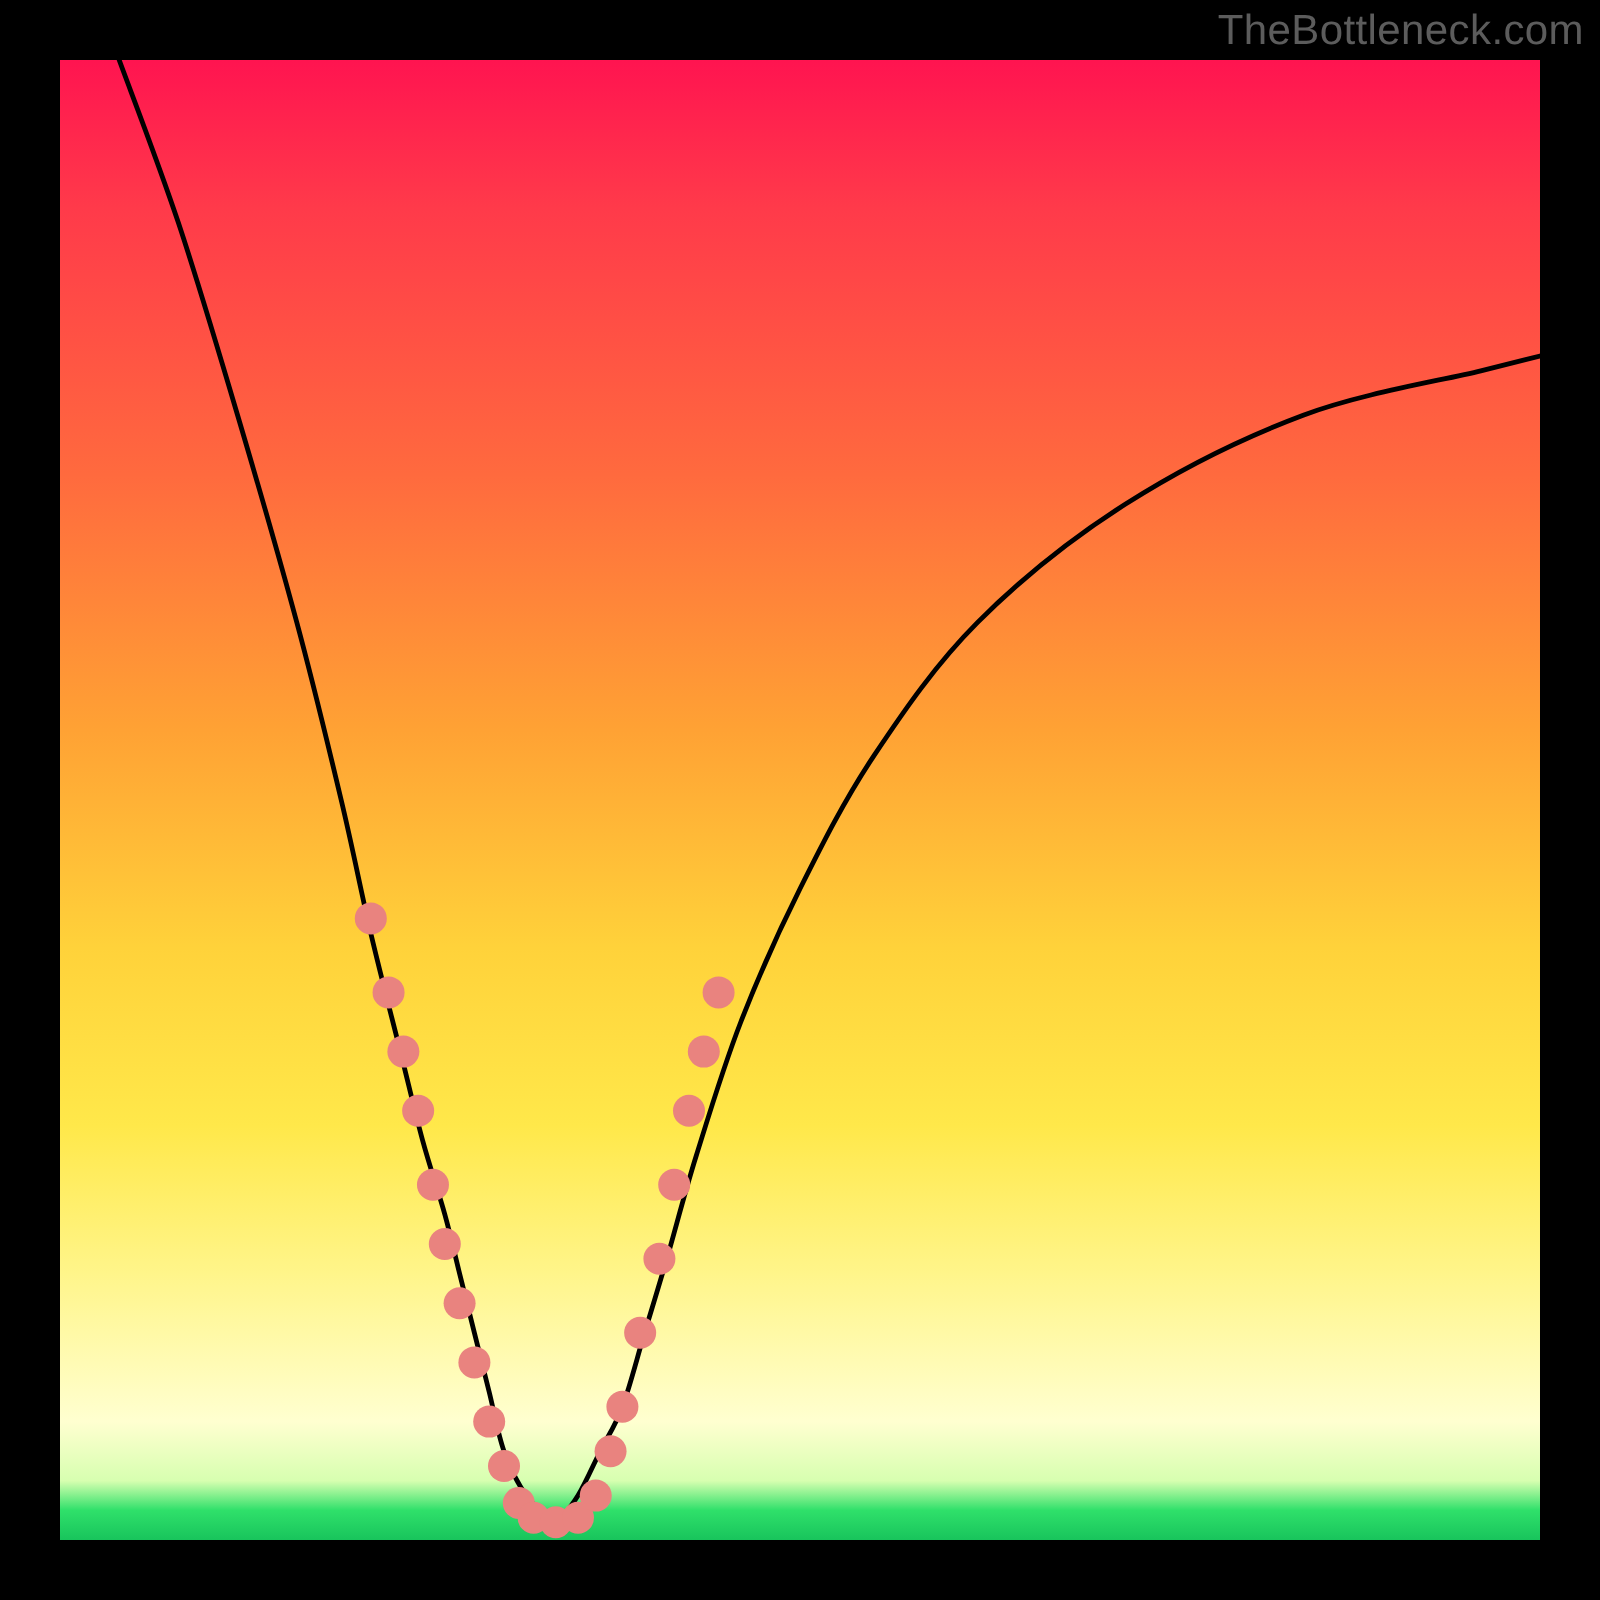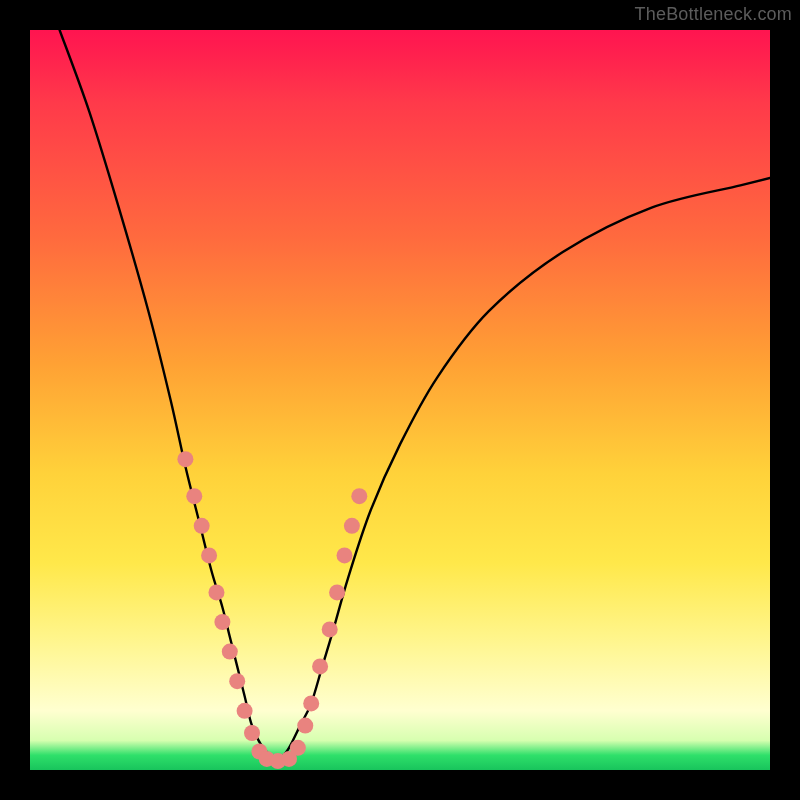--- a/index.html
+++ b/index.html
@@ -39,21 +39,21 @@
       #d7ffb0 96%,
       #2fe06a 98%,
       #18c45c 100%
     );
   }
   .watermark {
     position: absolute;
     top: 4px;
     right: 8px;
     color: #5c5c5c;
-    font-size: 18px;
+    font-size: 21px;
     font-weight: 400;
     letter-spacing: 0.2px;
   }
   svg.curves {
     position: absolute;
     top: 0;
     left: 0;
     width: 740px;
     height: 740px;
   }

